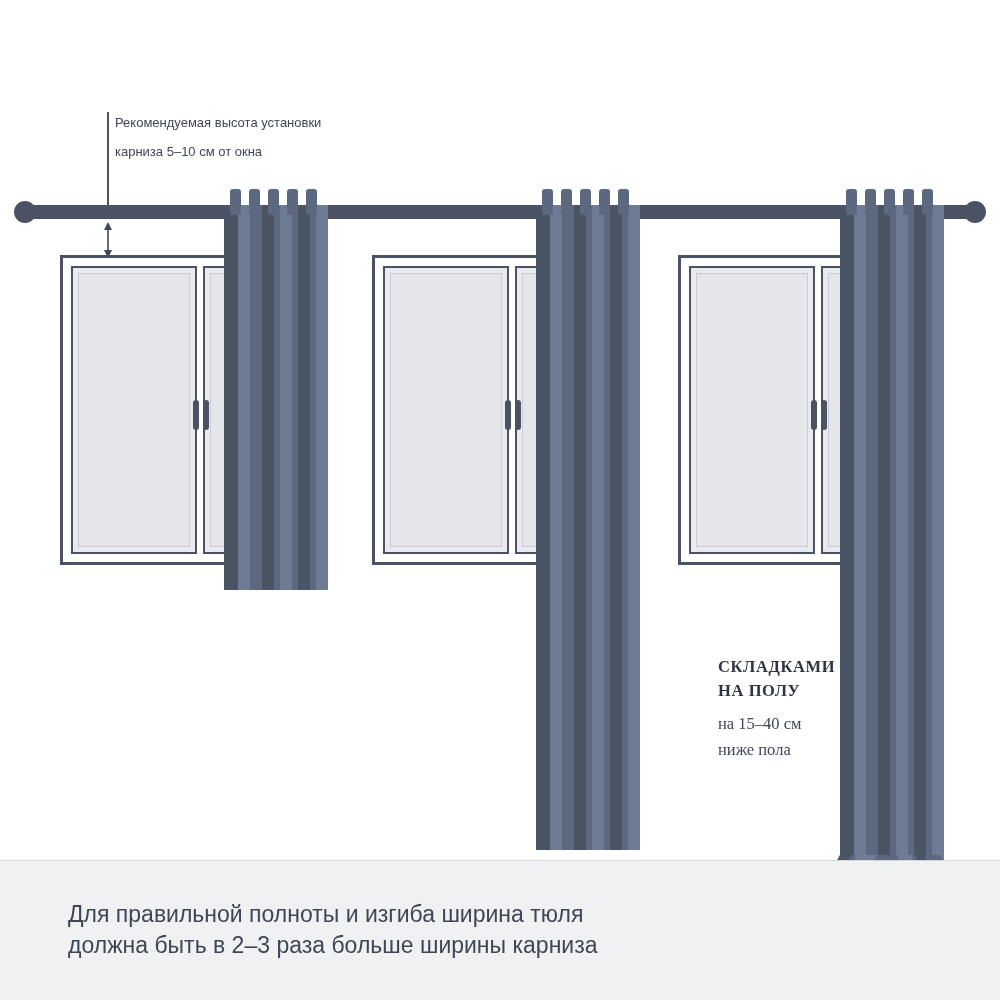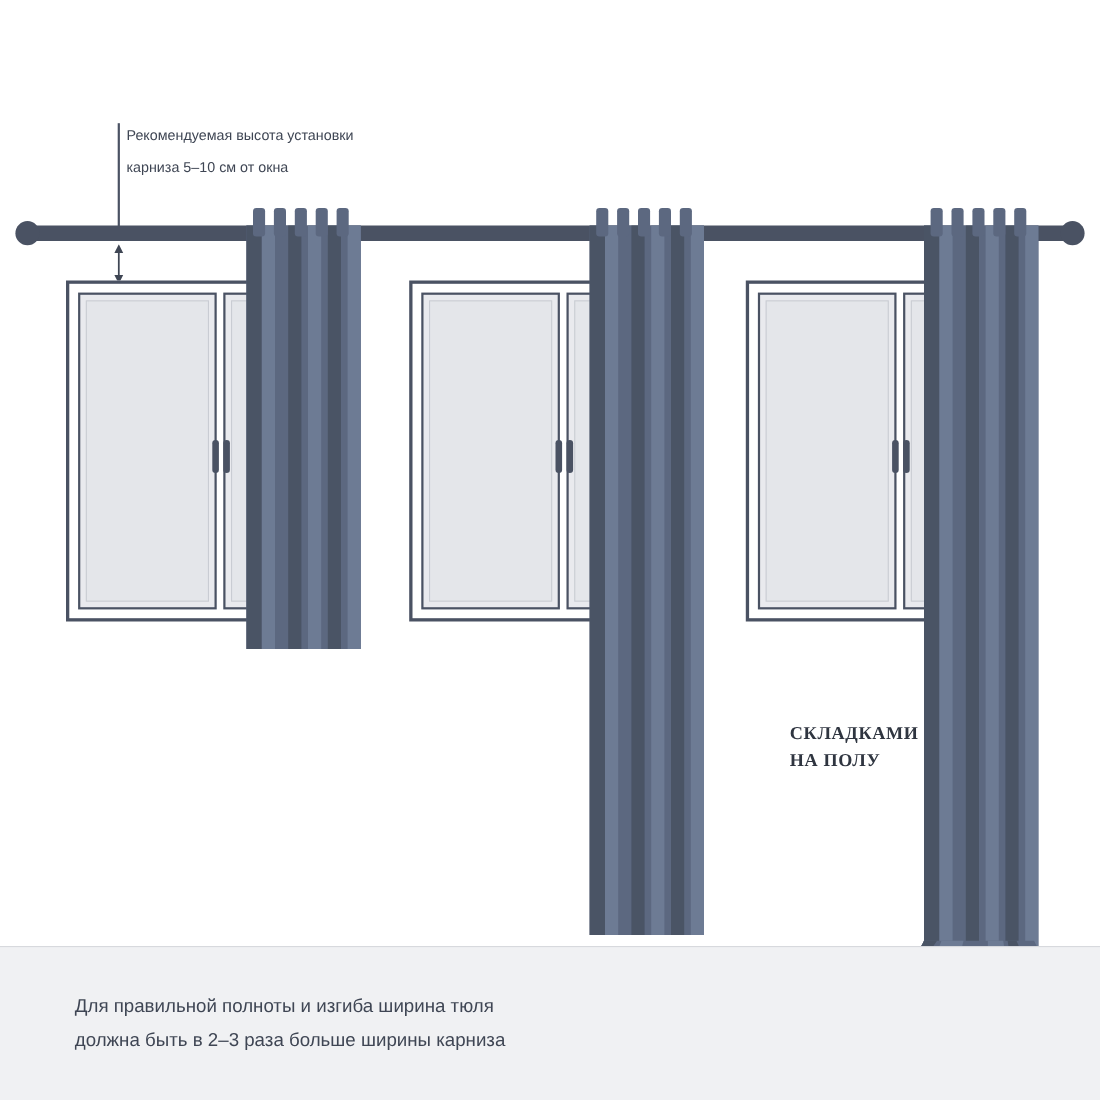--- a/index.html
+++ b/index.html
@@ -44,21 +44,21 @@
     height: 140px;
     background: #f0f1f3;
     border-top: 1px solid #d7d9dd;
   }
   #footer-text {
     position: absolute;
     left: 68px;
     top: 38px;
     width: 560px;
     color: #3f4654;
-    font-size: 17px;
+    font-size: 23px;
     line-height: 31px;
     white-space: pre-line;
   }
   
   #annotation-text {
     position: absolute;
     left: 115px;
     top: 108px;
     width: 420px;
     color: #3f4654;
@@ -345,20 +345,22 @@
     <path d="M100,0 C100,16 101,33 102,49 C110,49 116,49 122,48 C119,32 116,15 114,0 Z" fill="#6d7b94"></path>
   </svg>
 
 
   <div class="label-block" id="label-2">
   </div>
 
   <div class="label-block" id="label-3">
     <p class="label-title">СКЛАДКАМИ
 НА ПОЛУ</p>
+    <p class="label-desc">на 15–40 см
+ниже пола</p>
   </div>
 
   <div id="footer">
     <div id="footer-text">Для правильной полноты и изгиба ширина тюля
 должна быть в 2–3 раза больше ширины карниза</div>
   </div>
 
 </div>
 
 </body></html>

